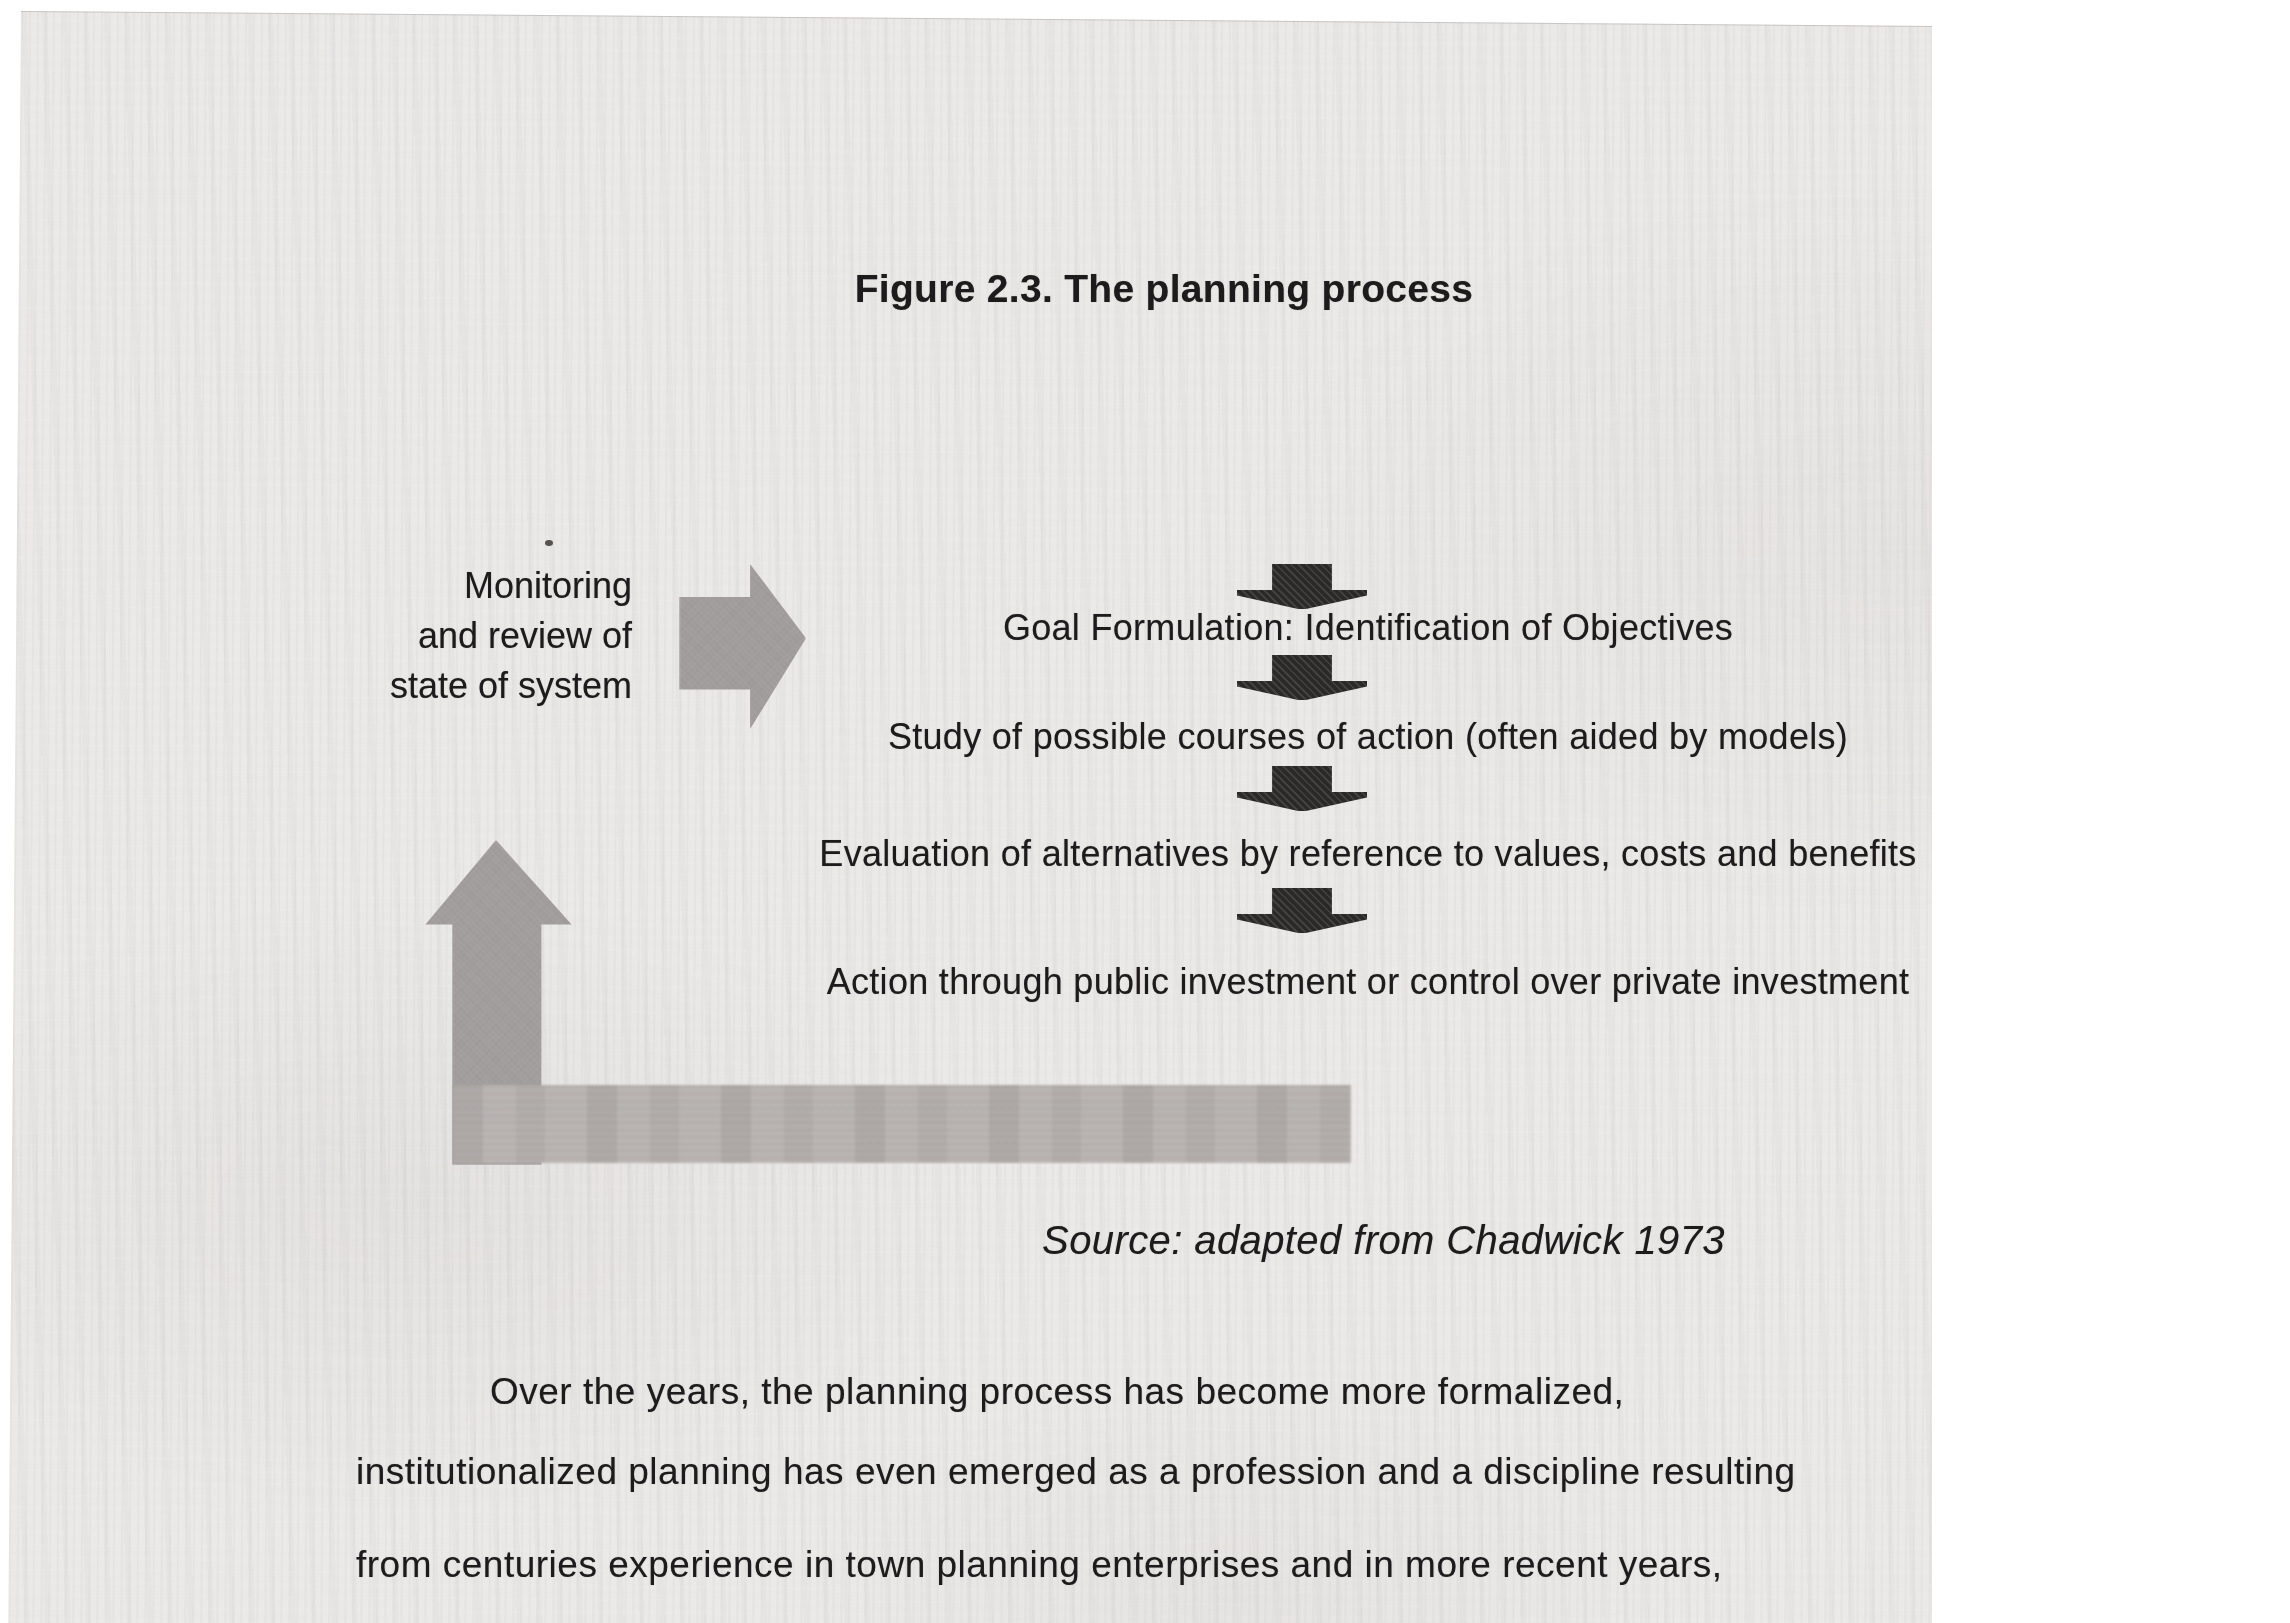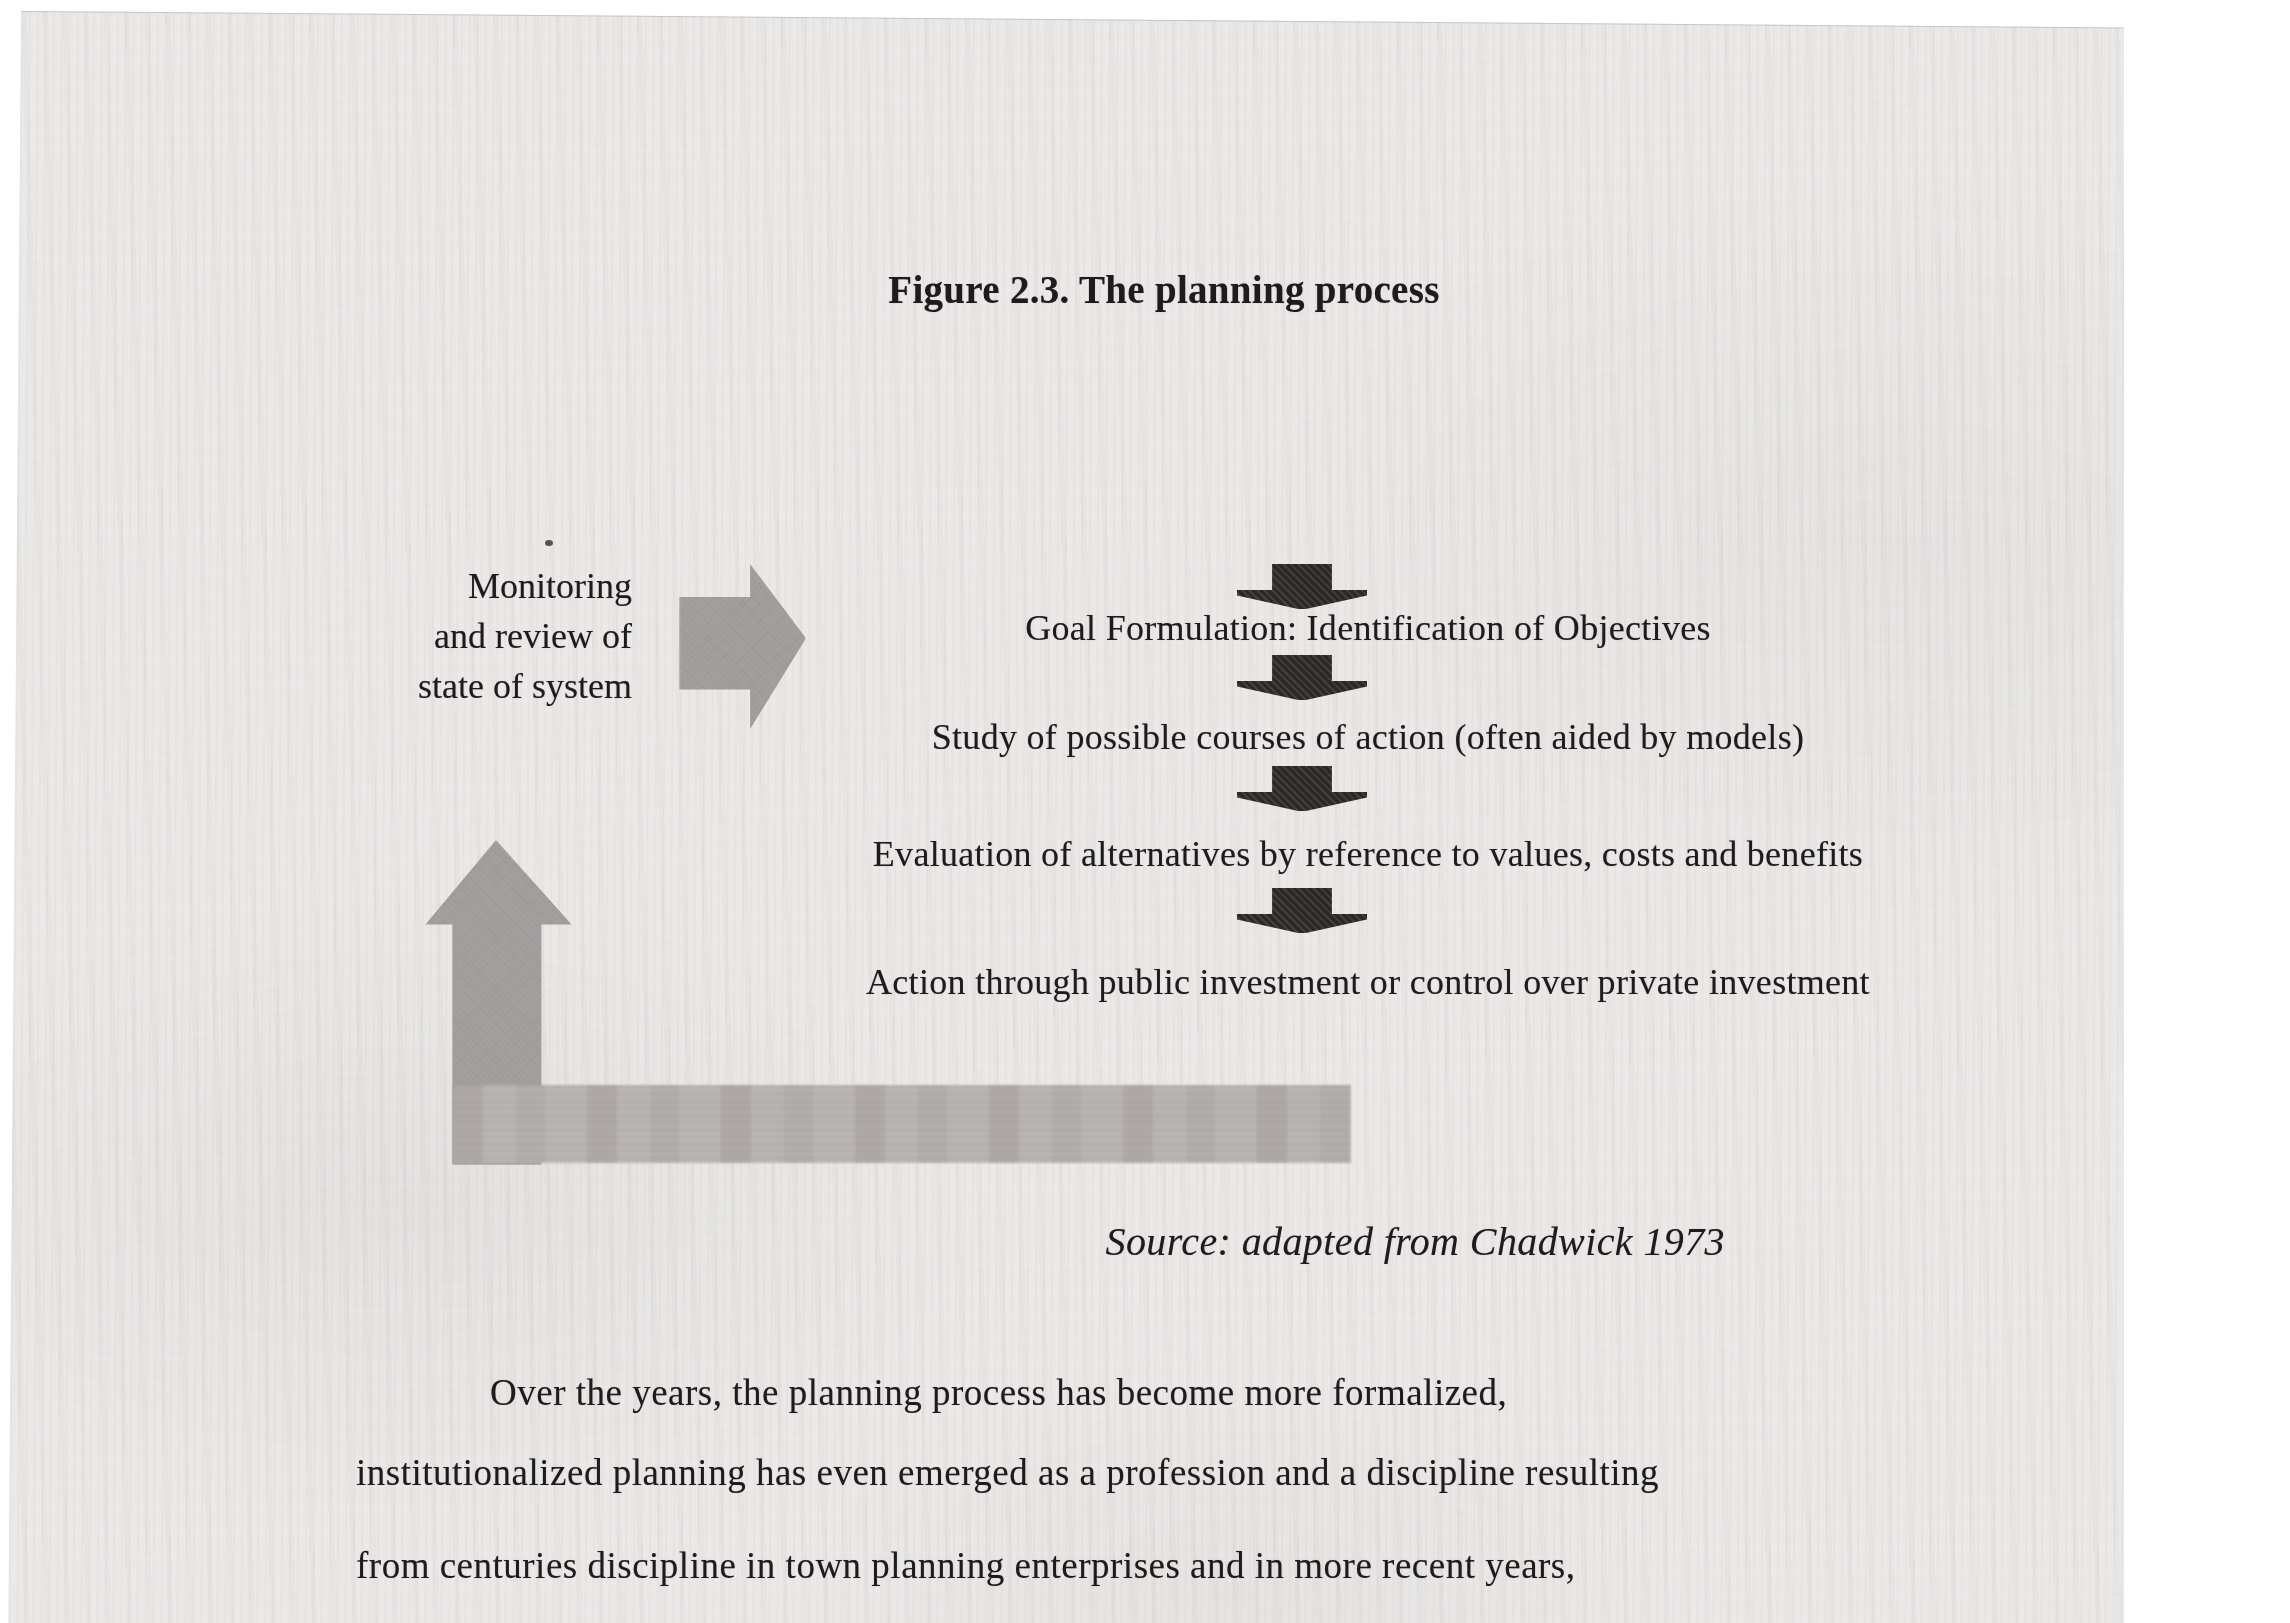--- a/index.html
+++ b/index.html
@@ -1,21 +1,21 @@
 <!DOCTYPE html>
 <html style="--paper: #ebe9e7; --ink: #1d1b1b; --arrow-dark: #2b2828; --arrow-gray: #a8a4a3; --bar-gray: #b6b1af;font-size:14.3px"><head>
 <meta charset="utf-8">
 <style>
   html,body{margin:0;padding:0;background:#ffffff;}
   #canvas{
     position:relative;
-    width:2124px;height:1624px;
+    width:1932px;height:1624px;
     overflow:hidden;
     background:#ffffff;
-    font-family:Liberation Serif, serif;
+    font-family:Liberation Sans, sans-serif;
     color:var(--ink,#1d1b1b);
   }
   
   .sheet{
     position:absolute;left:21.4px;top:10.7px;width:2228px;height:1747px;
     background-color:var(--paper,#ebe9e7);
     background-image:
       repeating-linear-gradient(90deg, rgba(105,105,112,0.045) 0 1.8px, rgba(0,0,0,0) 1.8px 8px),
       repeating-linear-gradient(88deg, rgba(140,140,148,0.05) 0 5.3px, rgba(0,0,0,0) 5.3px 20.5px),
       repeating-linear-gradient(0deg, rgba(255,255,255,0.05) 0 2.7px, rgba(0,0,0,0) 2.7px 12.5px),
@@ -121,16 +121,16 @@
   </div>
 
   <div class="right-arrow"></div>
   <div class="up-arrow"></div>
   <div class="feedback-bar"></div>
 
   <div class="txt source-line">Source: adapted from Chadwick 1973</div>
 
   <div class="txt body-line bl1">Over the years, the planning process has become more formalized,</div>
   <div class="txt body-line bl2">institutionalized planning has even emerged as a profession and a discipline resulting</div>
-  <div class="txt body-line bl3">from centuries discipline in town planning enterprises and in more recent years,</div>
+  <div class="txt body-line bl3">from centuries experience in town planning enterprises and in more recent years,</div>
 
 </div>
 
 
 </body></html>

